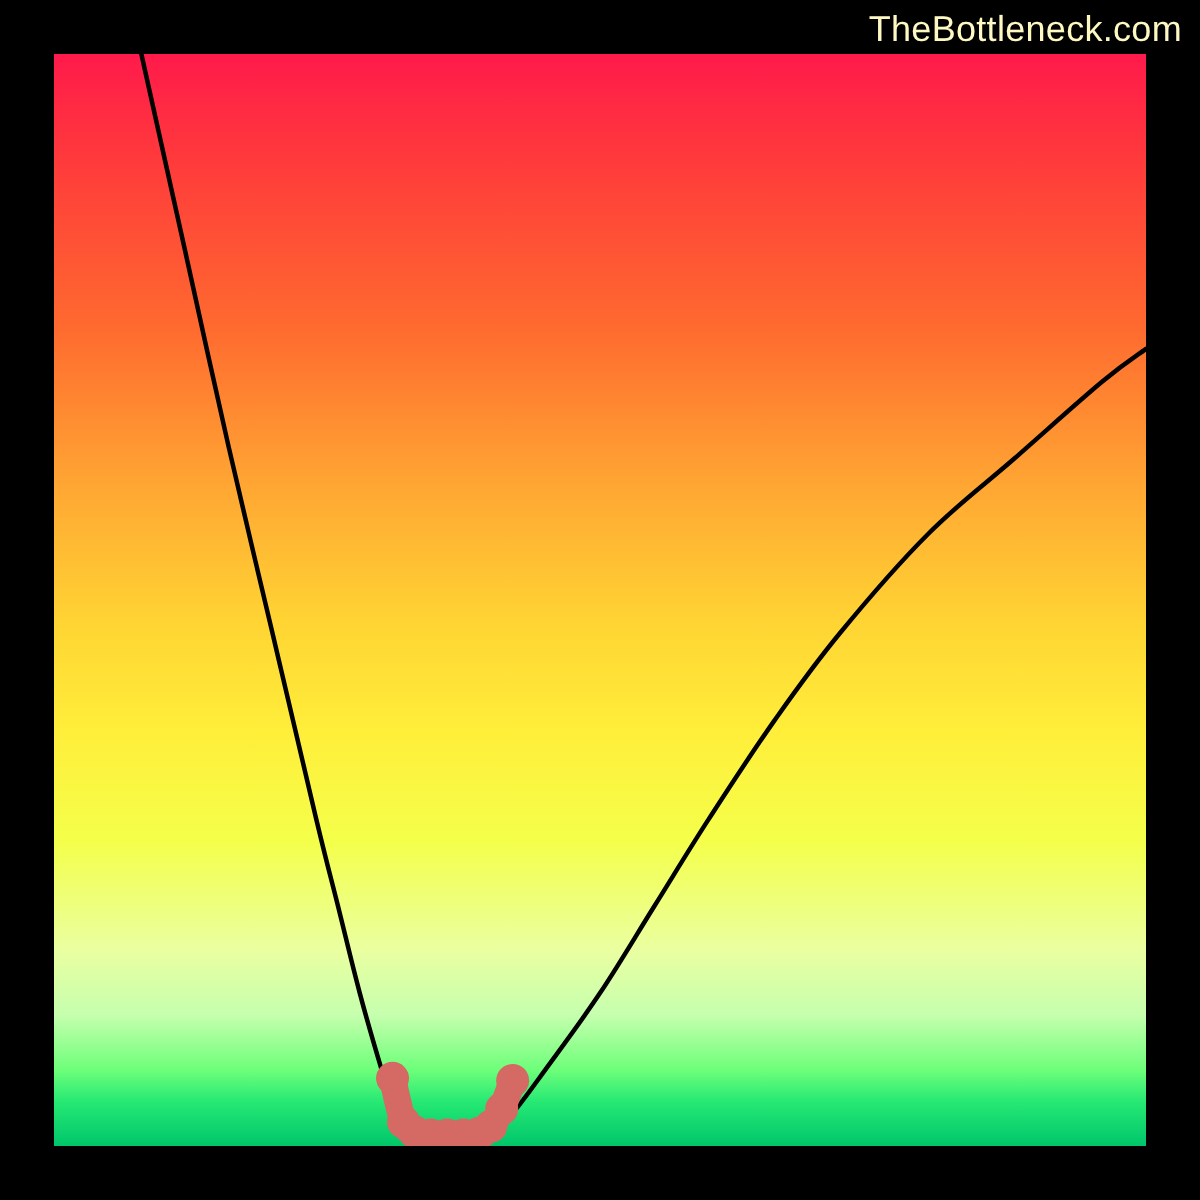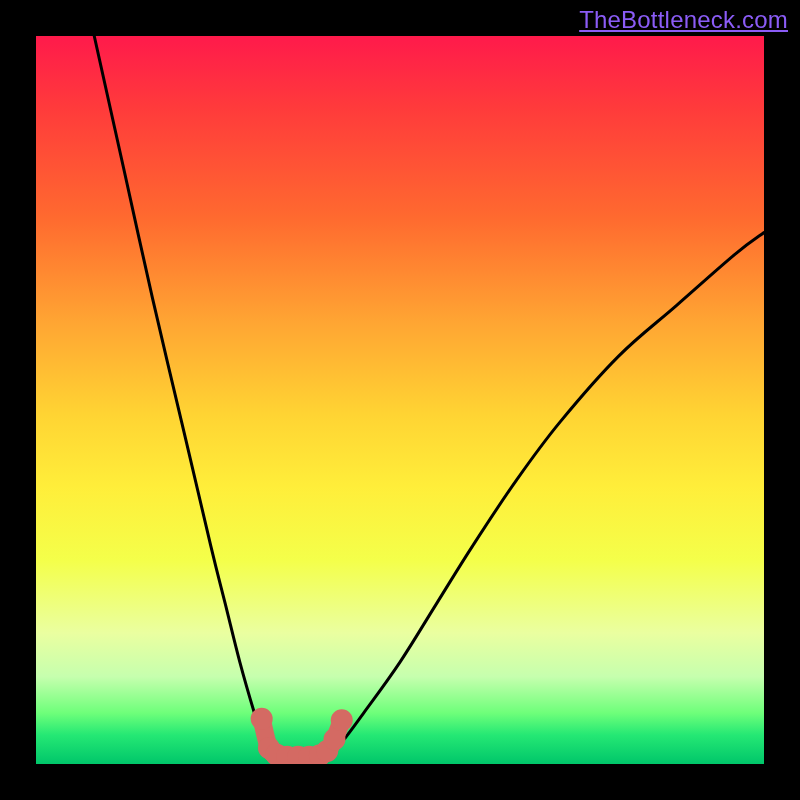--- a/index.html
+++ b/index.html
@@ -38,24 +38,23 @@
       #25e874 96%,
       #00c66a 100%
     );
   }
   .watermark {
     position: absolute;
     top: 6px;
     right: 12px;
     font-family: Arial, Helvetica, sans-serif;
     font-size: 24px;
-    color: #8b5cf6;
+    color: #fef9c3;
     letter-spacing: 0.2px;
     user-select: none;
-    text-decoration: underline;
   }
   svg.curve-layer {
     position: absolute;
     top: 0;
     left: 0;
     width: 728px;
     height: 728px;
   }
 </style>
 </head>

